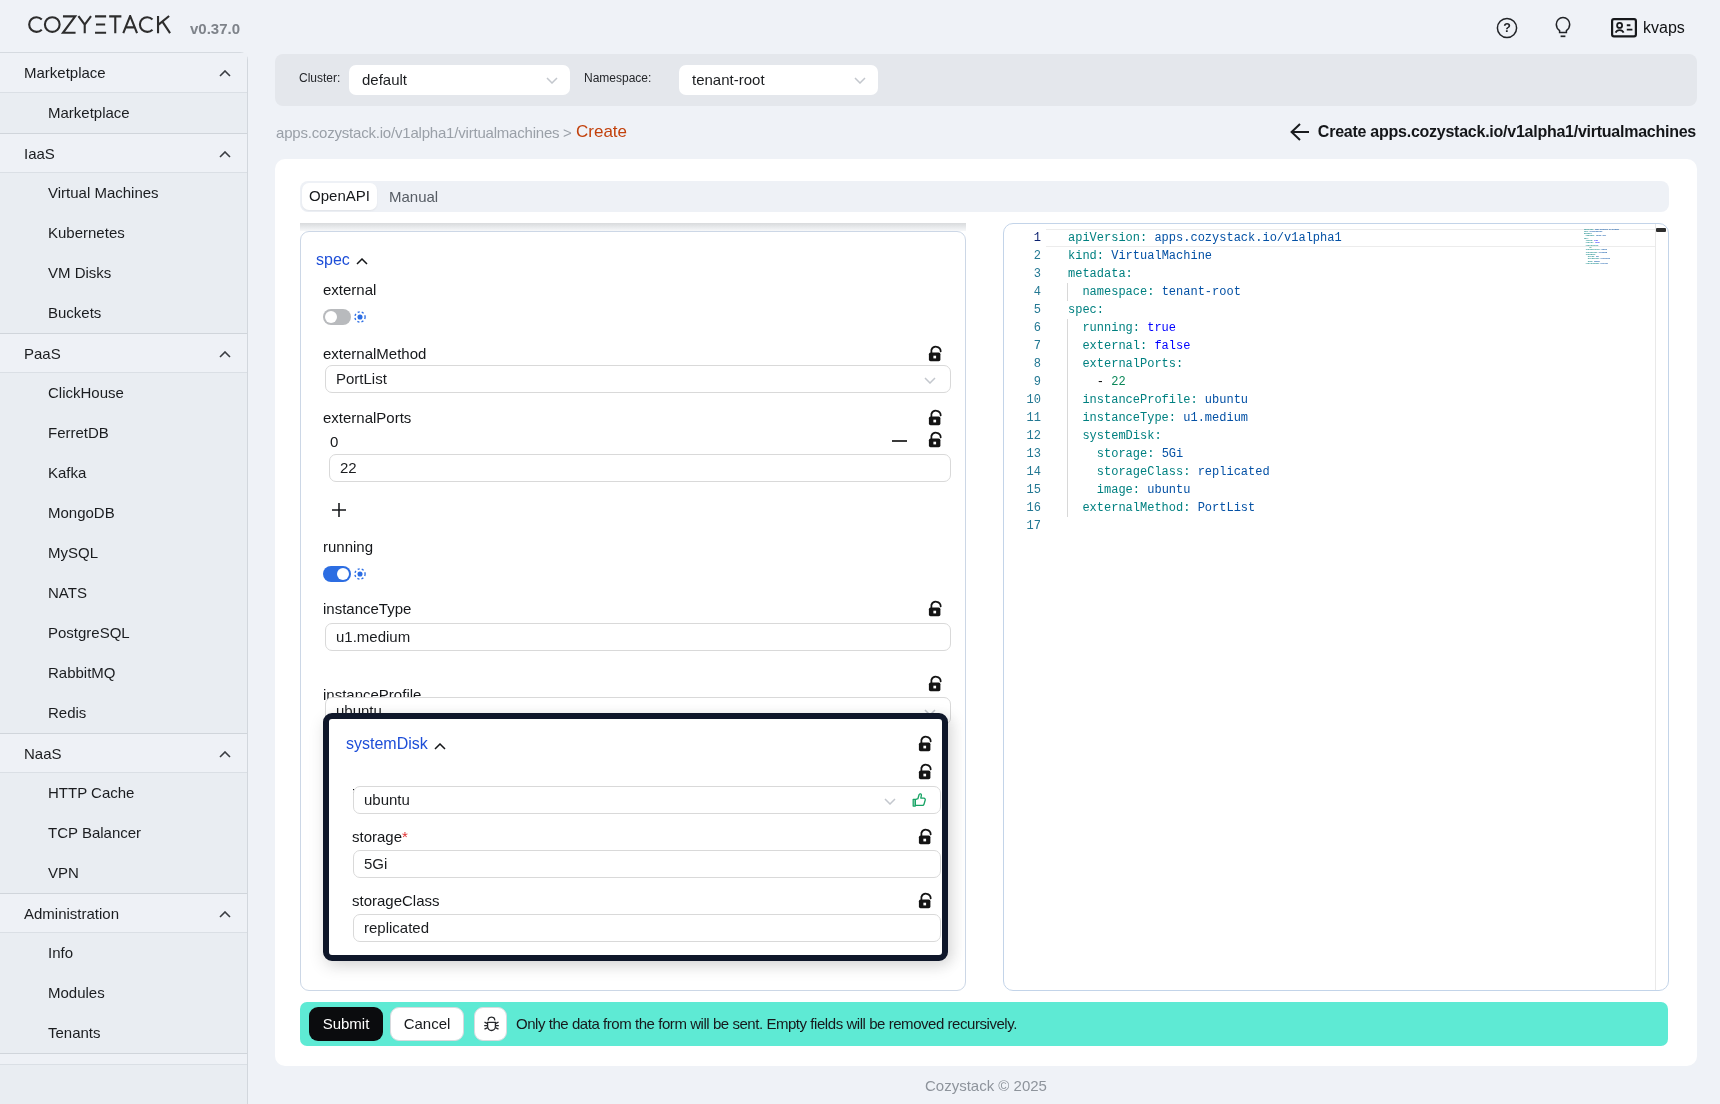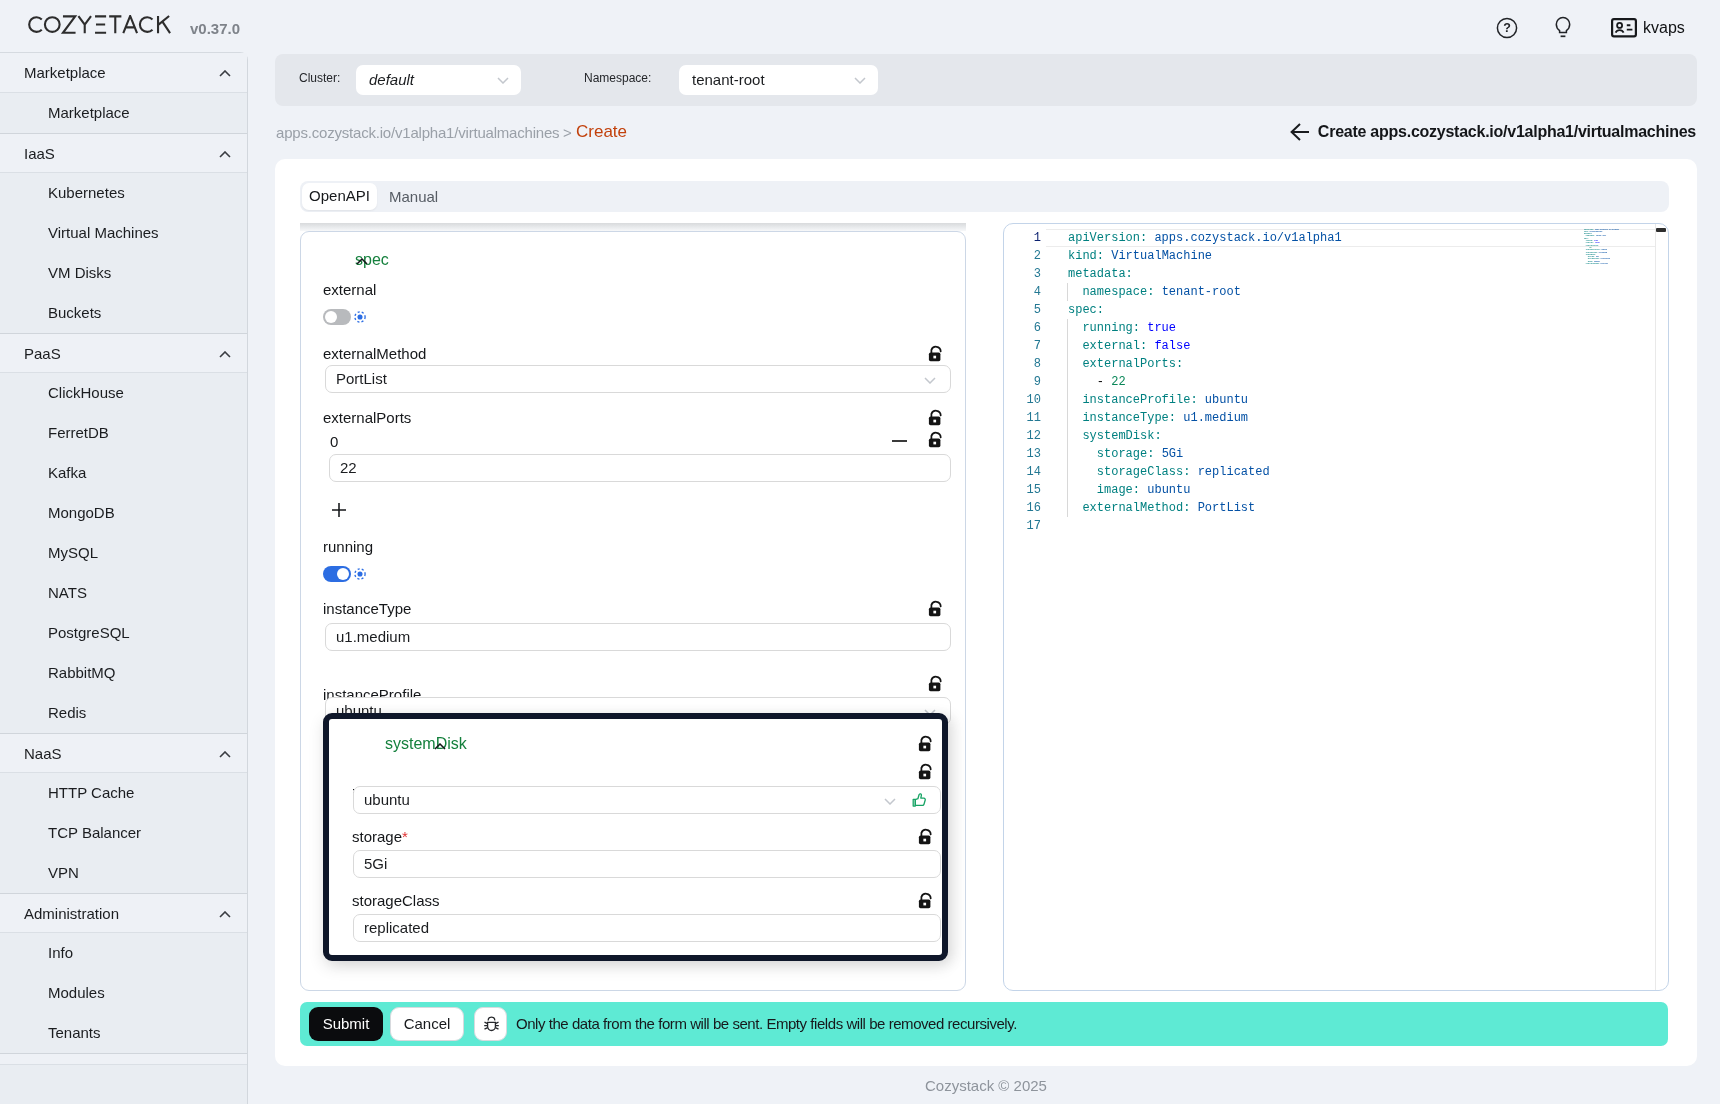--- a/index.html
+++ b/index.html
@@ -38,21 +38,21 @@
   #tabstrip { left:25px; top:22px; width:1369px; height:31px; background:#eef1f6; border-radius:8px; position:absolute; }
   #tab-active { position:absolute; left:2px; top:2px; width:75px; height:27px; background:#fff; border-radius:7px; text-align:center; line-height:26px; font-size:15px; color:#17191c; box-shadow:0 1px 2px rgba(0,0,0,0.06); }
   #tab-manual { position:absolute; left:89px; top:0; line-height:31px; font-size:15px; color:#565c64; }
 
   
   #topshadow { left:300px; top:223px; width:666px; height:8px; background:linear-gradient(180deg,#d8dadc 0%, #eaecee 60%, #f7f8f9 100%); }
 
   
   #formpanel { left:300px; top:231px; width:666px; height:760px; background:#fff; border:1px solid #ccd7e6; border-radius:9px; overflow:hidden; }
   .lbl { position:absolute; font-size:15px; color:#15171a; }
-  .lbl16 { position:absolute; font-size:16px; color:#15803d;margin-left:39px; }
+  .lbl16 { position:absolute; font-size:16px; color:#1d4ed8; }
   .ctl { position:absolute; left:24px; width:626px; height:28px; border:1px solid #d9d9d9; border-radius:7px; background:#fff; font-size:15px; color:#1b1d20; line-height:26px; padding-left:10px; }
   .lock { position:absolute; left:627px; }
   .req { color:#e03131; }
   .chev { position:absolute; }
 
   
   #syscard { position:absolute; left:22px; top:481px; width:625px; height:248px; background:#fff; border:6px solid #0f172a; border-radius:9px; box-shadow:0 6px 16px rgba(0,0,0,0.11), 7px 2px 14px rgba(0,0,0,0.08); }
   #syscard .ctl { left:24px; width:588px; }
   #syscard .lock { left:589px; }
 
@@ -132,22 +132,22 @@
 <div class="abs" id="kvaps">kvaps</div>
 
 <div class="abs" id="sidebar">
   <div class="sb-head">Marketplace<svg class="sb-caret" width="12" height="7" viewBox="0 0 12 7">
         <path d="M1 6 L6 1 L11 6" fill="none" stroke="#3a3d42" stroke-width="1.6"></path>
       </svg></div>
   <div class="sb-item">Marketplace</div>
   <div class="sb-head sb-sep">IaaS<svg class="sb-caret" width="12" height="7" viewBox="0 0 12 7">
         <path d="M1 6 L6 1 L11 6" fill="none" stroke="#3a3d42" stroke-width="1.6"></path>
       </svg></div>
+  <div class="sb-item">Virtual Machines</div>
   <div class="sb-item">Kubernetes</div>
-  <div class="sb-item">Virtual Machines</div>
   <div class="sb-item">VM Disks</div>
   <div class="sb-item">Buckets</div>
   <div class="sb-head sb-sep">PaaS<svg class="sb-caret" width="12" height="7" viewBox="0 0 12 7">
         <path d="M1 6 L6 1 L11 6" fill="none" stroke="#3a3d42" stroke-width="1.6"></path>
       </svg></div>
   <div class="sb-item">ClickHouse</div>
   <div class="sb-item">FerretDB</div>
   <div class="sb-item">Kafka</div>
   <div class="sb-item">MongoDB</div>
   <div class="sb-item">MySQL</div>
@@ -165,21 +165,21 @@
         <path d="M1 6 L6 1 L11 6" fill="none" stroke="#3a3d42" stroke-width="1.6"></path>
       </svg></div>
   <div class="sb-item">Info</div>
   <div class="sb-item">Modules</div>
   <div class="sb-item">Tenants</div>
   <div class="sb-head sb-sep" style="height:12px;"></div>
 </div>
 
 <div class="abs" id="clusterbar">
   <div class="cb-label" style="left:24px;">Cluster:</div>
-  <div class="cb-select" style="left:81px; width:165px;font-style:italic;">default
+  <div class="cb-select" style="left:74px; width:221px;">default
     <svg class="cb-chev" style="right:12px;" width="12" height="7" viewBox="0 0 12 7">
         <path d="M1 1 L6 6 L11 1" fill="none" stroke="#c3c7cd" stroke-width="1.5"></path>
       </svg>
   </div>
   <div class="cb-label" style="left:309px;">Namespace:</div>
   <div class="cb-select" style="left:404px; width:199px;">tenant-root
     <svg class="cb-chev" style="right:12px;" width="12" height="7" viewBox="0 0 12 7">
         <path d="M1 1 L6 6 L11 1" fill="none" stroke="#c3c7cd" stroke-width="1.5"></path>
       </svg>
   </div>

